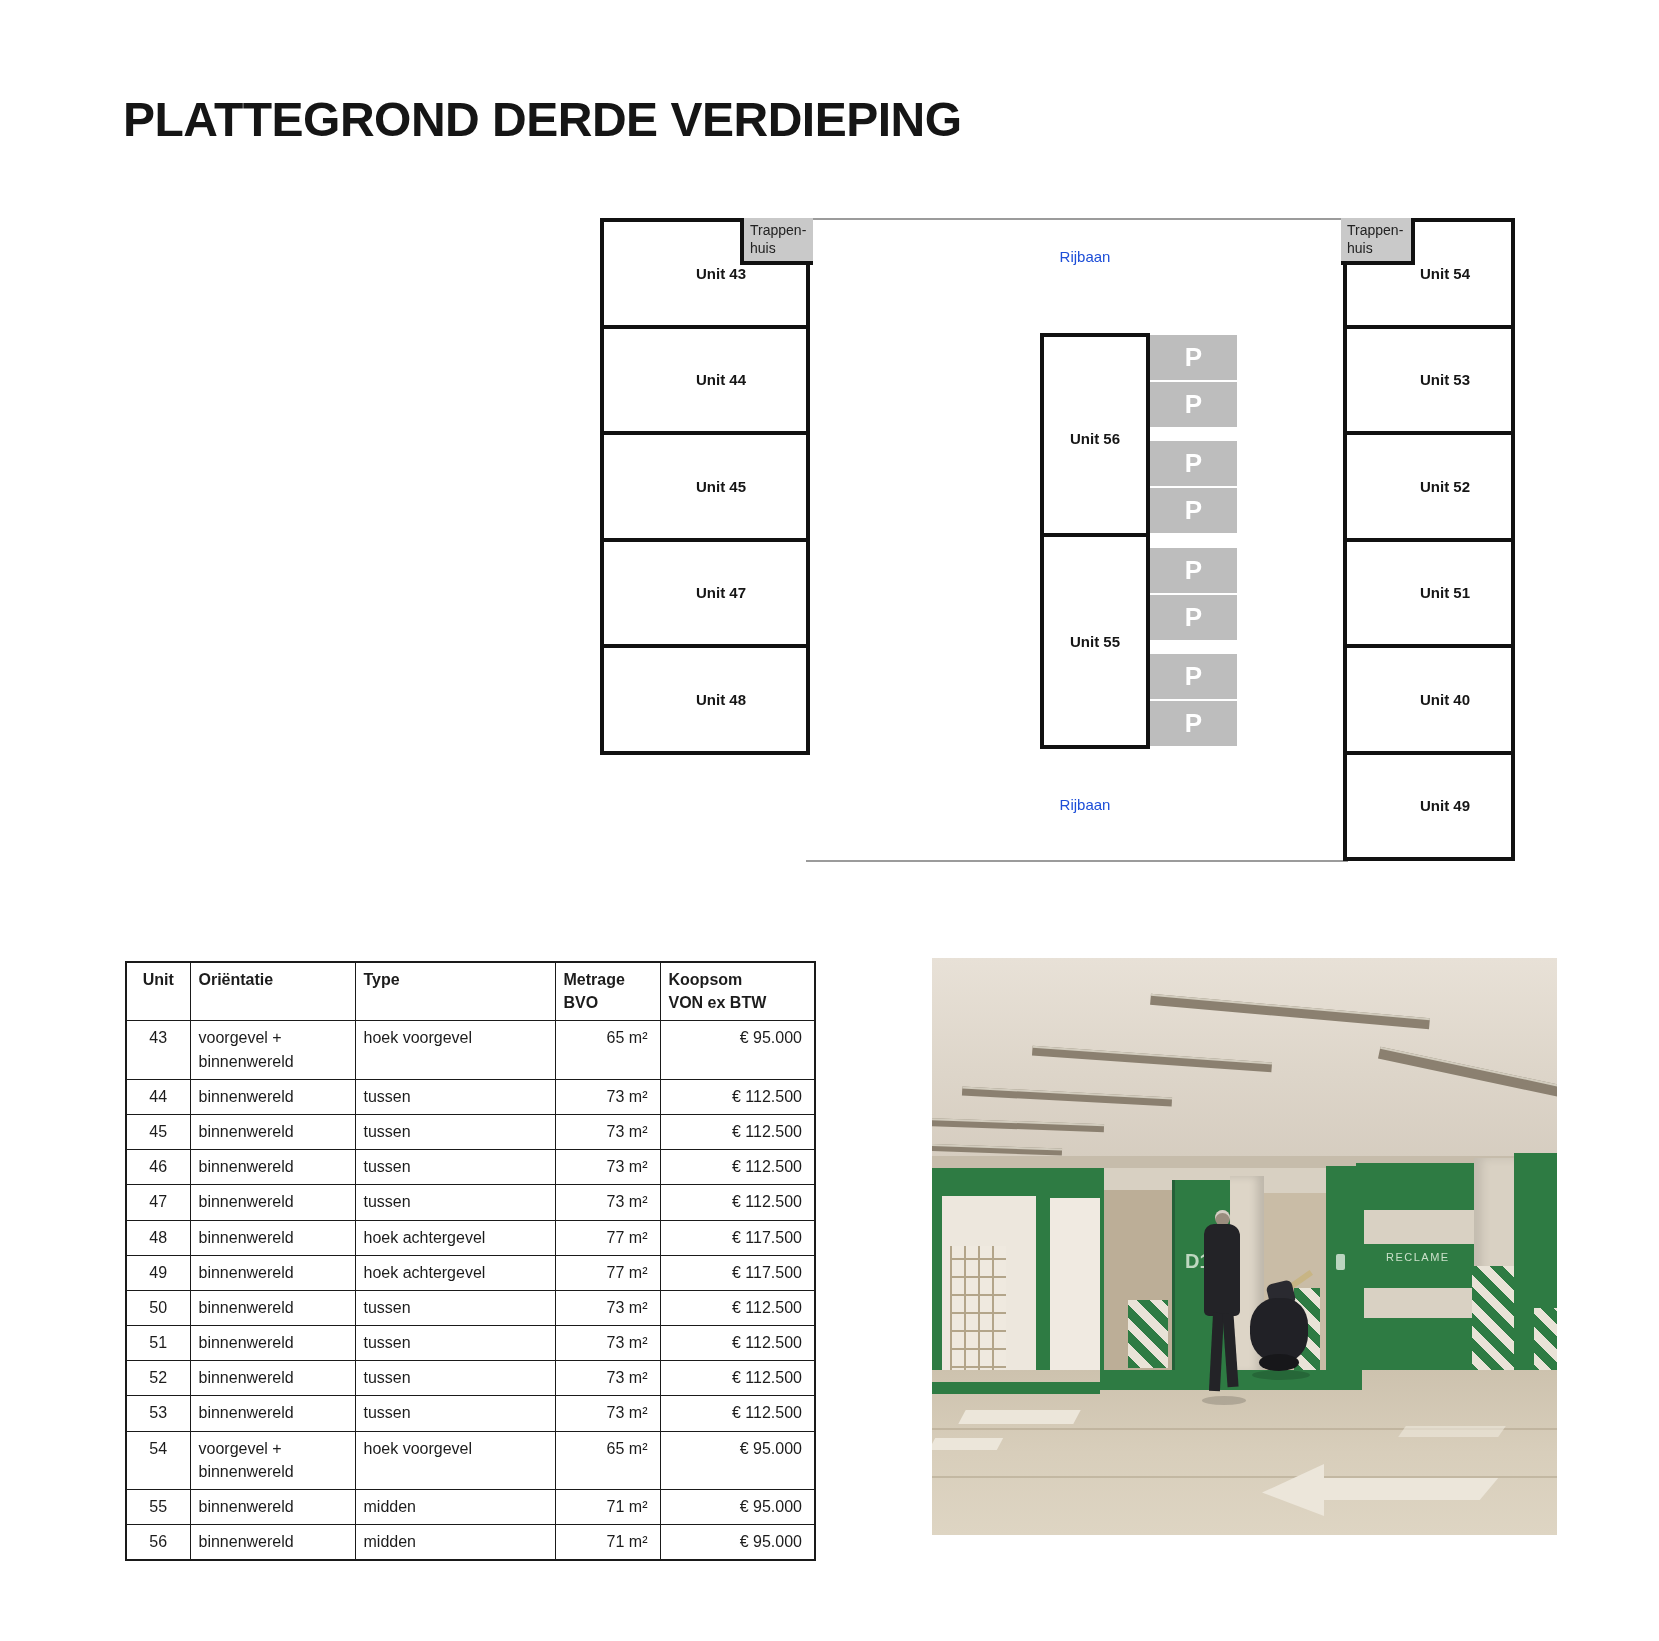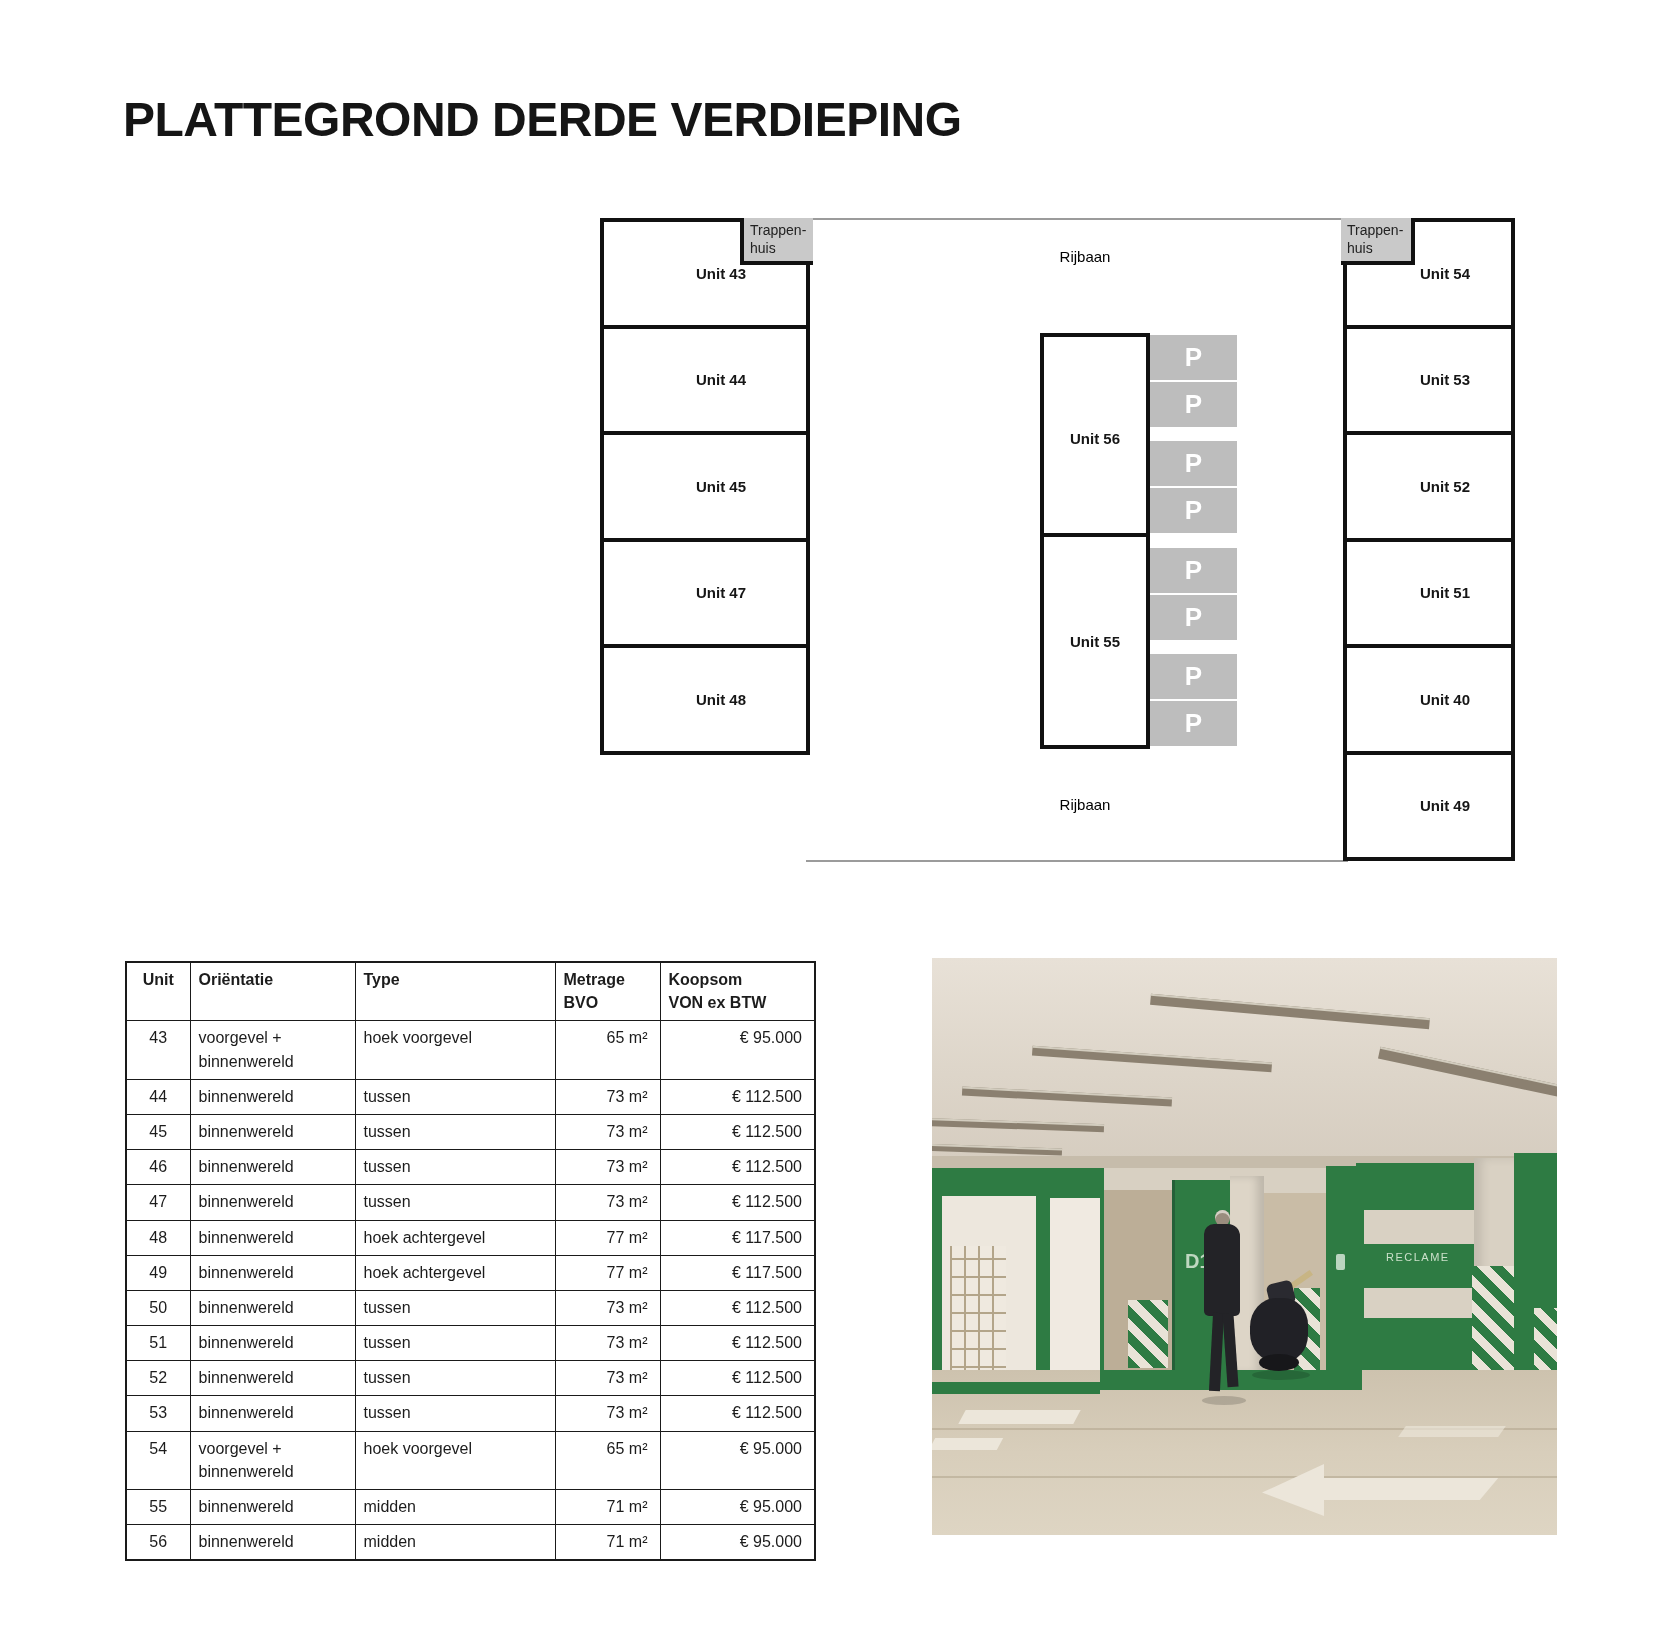--- a/index.html
+++ b/index.html
@@ -26,21 +26,21 @@
   }
 
   
   .plan { position: absolute; left: 600px; top: 218px; width: 957px; height: 645px; }
   .thin-line { position: absolute; height: 2px; background: #9b9b9b; }
   .thin-line.top    { left: 208px; top: 0;    width: 538px; }
   .thin-line.bottom { left: 206px; top: 642px; width: 542px; }
 
   .roadway {
     position: absolute; width: 200px; height: 20px;
-    text-align: center; font-size: 15px; color: #000000;
+    text-align: center; font-size: 15px; color: #1d4ed8;
   }
   .roadway-top    { left: 385px; top: 30px; }
   .roadway-bottom { left: 385px; top: 578px; }
 
   .unit-col { position: absolute; top: 0; width: 210px; height: 643px; display: flex; flex-direction: column; }
   .unit-col.left  { left: 0; }
   .unit-col.right { left: 743px; width: 172px; }
   .unit-box {
     height: 110.5px; margin-top: -4px;
     border: 4px solid #111;

